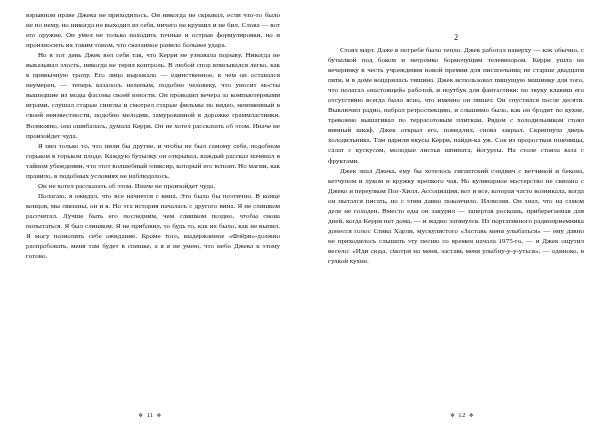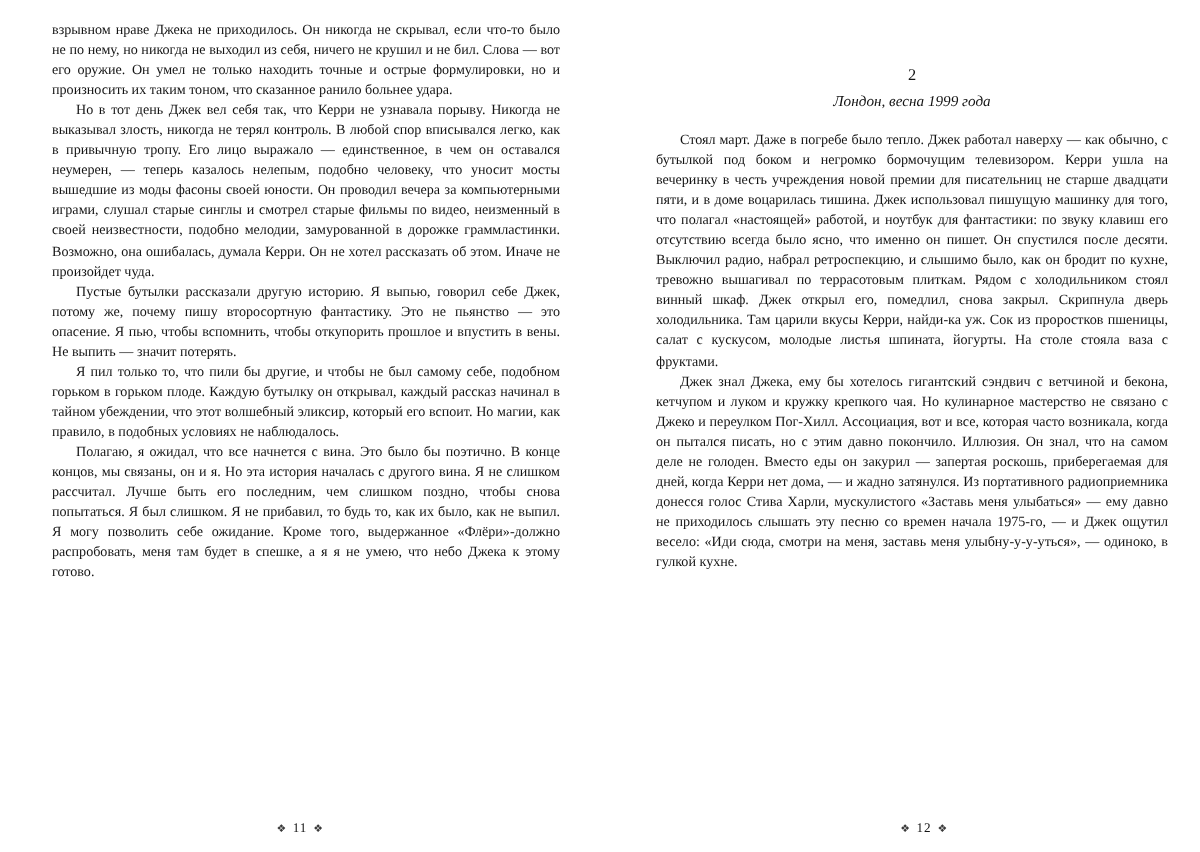--- a/index.html
+++ b/index.html
@@ -92,33 +92,32 @@
 </style>
 </head>
 <body>
 
 <div class="spread">
 
   <div class="page page-left">
     <div class="body-text">
       <p class="noindent">взрывном нраве Джека не приходилось. Он никогда не скрывал, если что-то было не по нему, но никогда не выходил из себя, ничего не крушил и не бил. Слова — вот его оружие. Он умел не только находить точные и острые формулировки, но и произносить их таким тоном, что сказанное ранило больнее удара.</p>
       <p>Но в тот день Джек вел себя так, что Керри не узнавала порывy. Никогда не выказывал злость, никогда не терял контроль. В любой спор вписывался легко, как в привычную тропу. Его лицо выражало — единственное, в чем он оставался неумерен, — теперь казалось нелепым, подобно человеку, что уносит мосты вышедшие из моды фасоны своей юности. Он проводил вечера за компьютерными играми, слушал старые синглы и смотрел старые фильмы по видео, неизменный в своей неизвестности, подобно мелодии, замурованной в дорожке граммластинки. Возможно, она ошибалась, думала Керри. Он не хотел рассказать об этом. Иначе не произойдет чуда.</p>
-      <p>Пустые бутылки рассказали другую историю. Я выпью, говорил себе Джек, потому же, почему пишу второсортную фантастику. Это не пьянство — это опасение. Я пью, чтобы вспомнить, чтобы откупорить прошлое и впустить в вены. Не выпить — значит потерять.</p>
       <p>Я пил только то, что пили бы другие, и чтобы не был самому себе, подобном горьком в горьком плоде. Каждую бутылку он открывал, каждый рассказ начинал в тайном убеждении, что этот волшебный эликсир, который его вспоит. Но магии, как правило, в подобных условиях не наблюдалось.</p>
+      <p>Он не хотел рассказать об этом. Иначе не произойдет чуда.</p>
       <p>Полагаю, я ожидал, что все начнется с вина. Это было бы поэтично. В конце концов, мы связаны, он и я. Но эта история началась с другого вина. Я не слишком рассчитал. Лучше быть его последним, чем слишком поздно, чтобы снова попытаться. Я был слишком. Я не прибавил, то будь то, как их было, как не выпил. Я могу позволить себе ожидание. Кроме того, выдержанное «Флёри»-должно распробовать, меня там будет в спешке, а я я не умею, что небо Джека к этому готово.</p>
     </div>
     <div class="footer">
       <span class="folio-orn">❖</span><span>11</span><span class="folio-orn">❖</span>
     </div>
   </div>
 
   <div class="page page-right">
     <div class="spacer-top"></div>
     <div class="chapter-num">2</div>
-    <div class="chapter-title">Лондон, весна 1999 года</div>
     <div class="body-text">
       <p>Стоял март. Даже в погребе было тепло. Джек работал наверху — как обычно, с бутылкой под боком и негромко бормочущим телевизором. Керри ушла на вечеринку в честь учреждения новой премии для писательниц не старше двадцати пяти, и в доме воцарилась тишина. Джек использовал пишущую машинку для того, что полагал «настоящей» работой, и ноутбук для фантастики: по звуку клавиш его отсутствию всегда было ясно, что именно он пишет. Он спустился после десяти. Выключил радио, набрал ретроспекцию, и слышимо было, как он бродит по кухне, тревожно вышагивал по террасотовым плиткам. Рядом с холодильником стоял винный шкаф. Джек открыл его, помедлил, снова закрыл. Скрипнула дверь холодильника. Там царили вкусы Керри, найди-ка уж. Сок из проростков пшеницы, салат с кускусом, молодые листья шпината, йогурты. На столе стояла ваза с фруктами.</p>
       <p>Джек знал Джека, ему бы хотелось гигантский сэндвич с ветчиной и бекона, кетчупом и луком и кружку крепкого чая. Но кулинарное мастерство не связано с Джеко и переулком Пог-Хилл. Ассоциация, вот и все, которая часто возникала, когда он пытался писать, но с этим давно покончило. Иллюзия. Он знал, что на самом деле не голоден. Вместо еды он закурил — запертая роскошь, приберегаемая для дней, когда Керри нет дома, — и жадно затянулся. Из портативного радиоприемника донесся голос Стива Харли, мускулистого «Заставь меня улыбаться» — ему давно не приходилось слышать эту песню со времен начала 1975-го, — и Джек ощутил весело: «Иди сюда, смотри на меня, заставь меня улыбну-у-у-уться», — одиноко, в гулкой кухне.</p>
     </div>
     <div class="footer">
       <span class="folio-orn">❖</span><span>12</span><span class="folio-orn">❖</span>
     </div>
   </div>
 
 </div>

